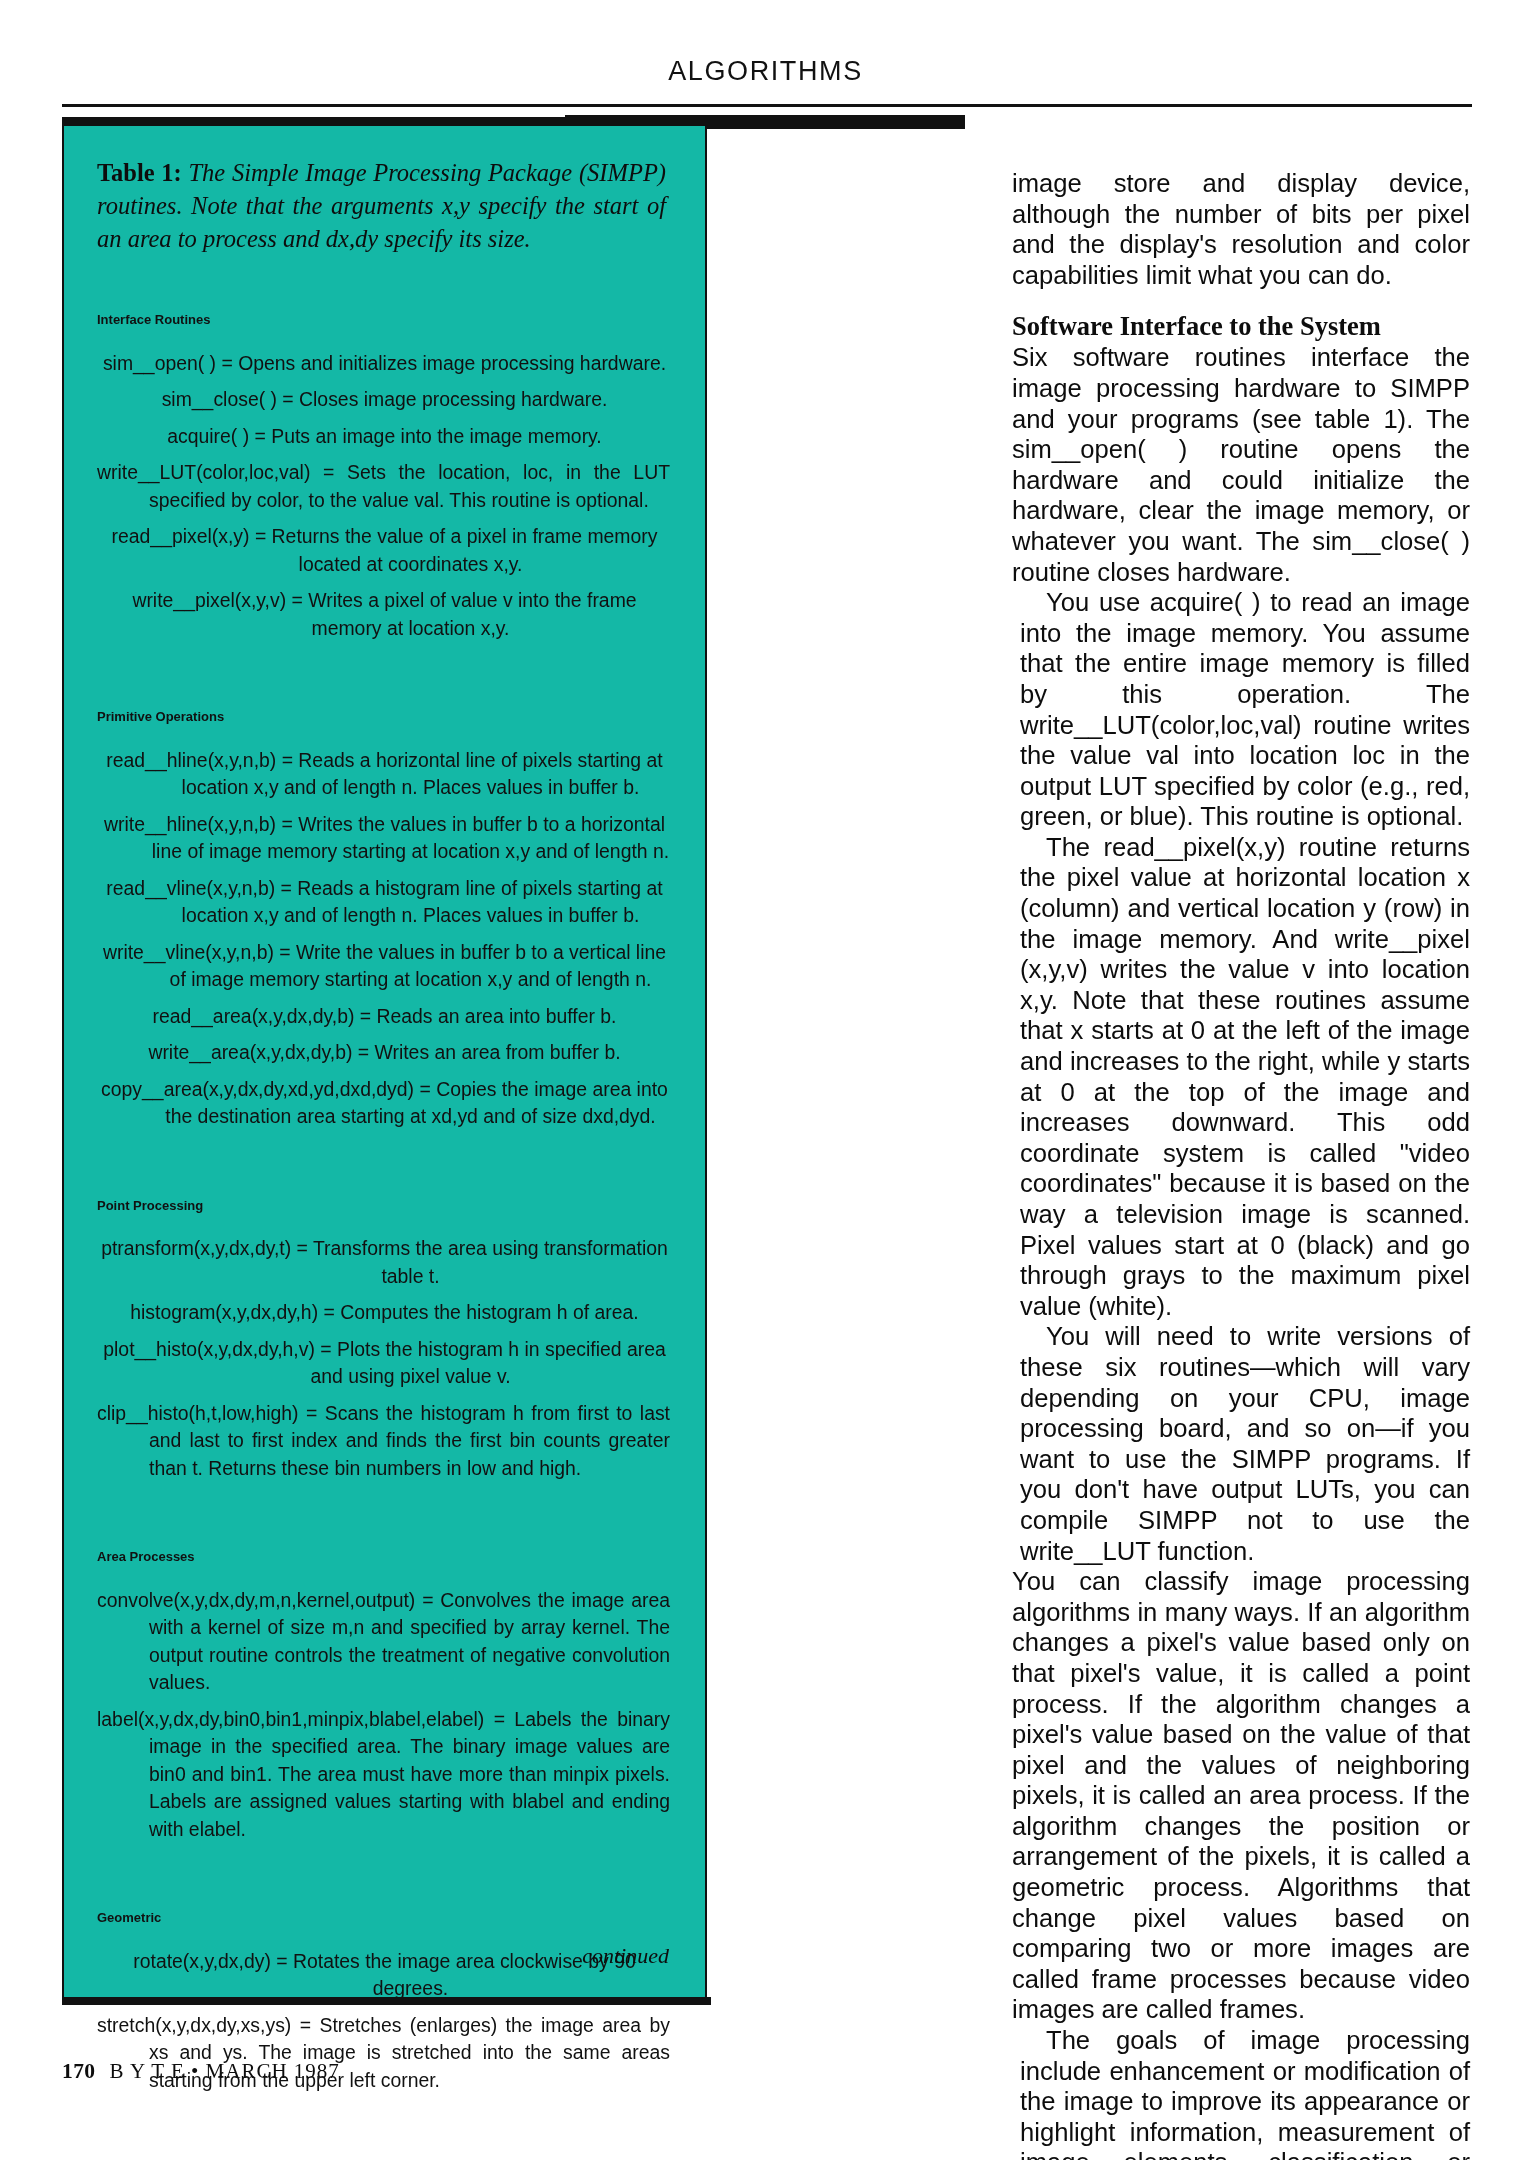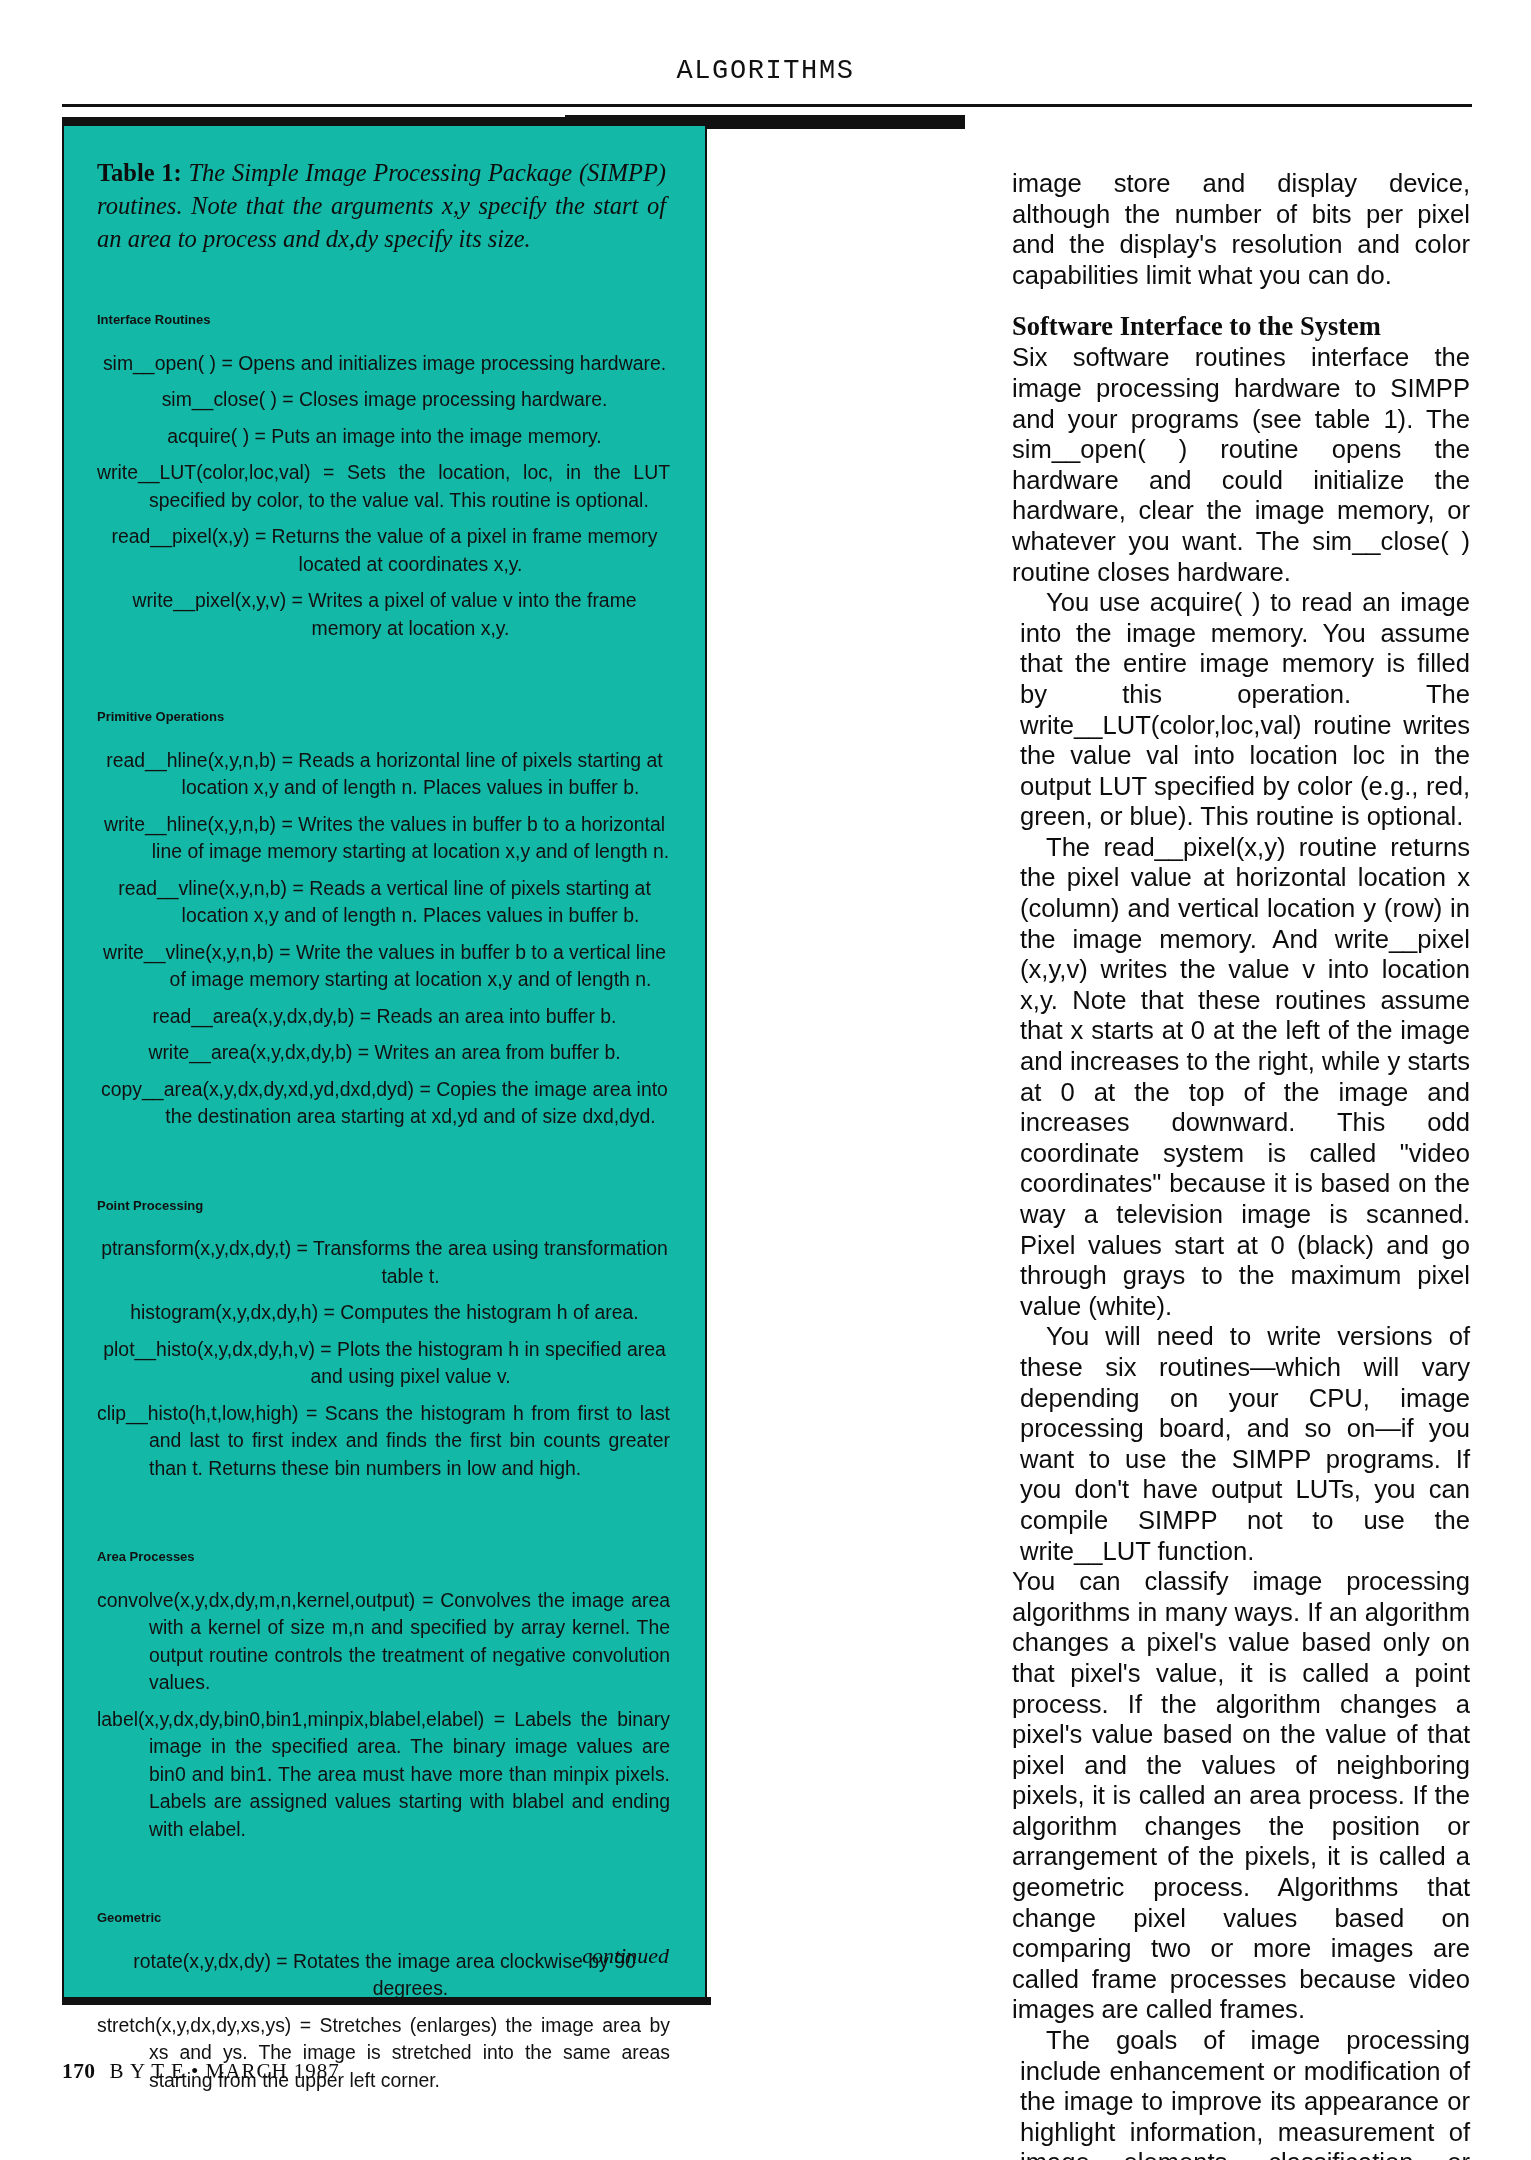--- a/index.html
+++ b/index.html
@@ -18,21 +18,21 @@
 
   
   #running-head {
     position: absolute;
     top: 56px;
     left: 0;
     width: 1531px;
     text-align: center;
   }
   #running-head .rh-text {
-    font-family: Liberation Mono, monospace;
+    font-family: Liberation Sans, sans-serif;
     font-size: 27px;
     letter-spacing: 1.6px;
     color: #111;
   }
   #rule-top {
     position: absolute;
     top: 104px;
     left: 62px;
     width: 1410px;
     height: 3px;
@@ -209,21 +209,21 @@
           <div class="entry">read__pixel(x,y)  =  Returns the value of a pixel in frame memory located at coordinates x,y.</div>
           <div class="entry">write__pixel(x,y,v)  =  Writes a pixel of value v into the frame memory at location x,y.</div>
         </div>
       </div>
 
       <div class="sec next-sec">
         <div class="sec-head">Primitive Operations</div>
         <div class="entries">
           <div class="entry">read__hline(x,y,n,b)  =  Reads a horizontal line of pixels starting at location x,y and of length n. Places values in buffer b.</div>
           <div class="entry">write__hline(x,y,n,b)  =  Writes the values in buffer b to a horizontal line of image memory starting at location x,y and of length n.</div>
-          <div class="entry">read__vline(x,y,n,b)  =  Reads a vertical line of pixels starting at location x,y and of length n. Places values in buffer b.</div>
+          <div class="entry">read__vline(x,y,n,b)  =  Reads a histogram line of pixels starting at location x,y and of length n. Places values in buffer b.</div>
           <div class="entry">write__vline(x,y,n,b)  =  Write the values in buffer b to a vertical line of image memory starting at location x,y and of length n.</div>
           <div class="entry">read__area(x,y,dx,dy,b)  =  Reads an area into buffer b.</div>
           <div class="entry">write__area(x,y,dx,dy,b)  =  Writes an area from buffer b.</div>
           <div class="entry">copy__area(x,y,dx,dy,xd,yd,dxd,dyd)  =  Copies the image area into the destination area starting at xd,yd and of size dxd,dyd.</div>
         </div>
       </div>
 
       <div class="sec next-sec">
         <div class="sec-head">Point Processing</div>
         <div class="entries">

